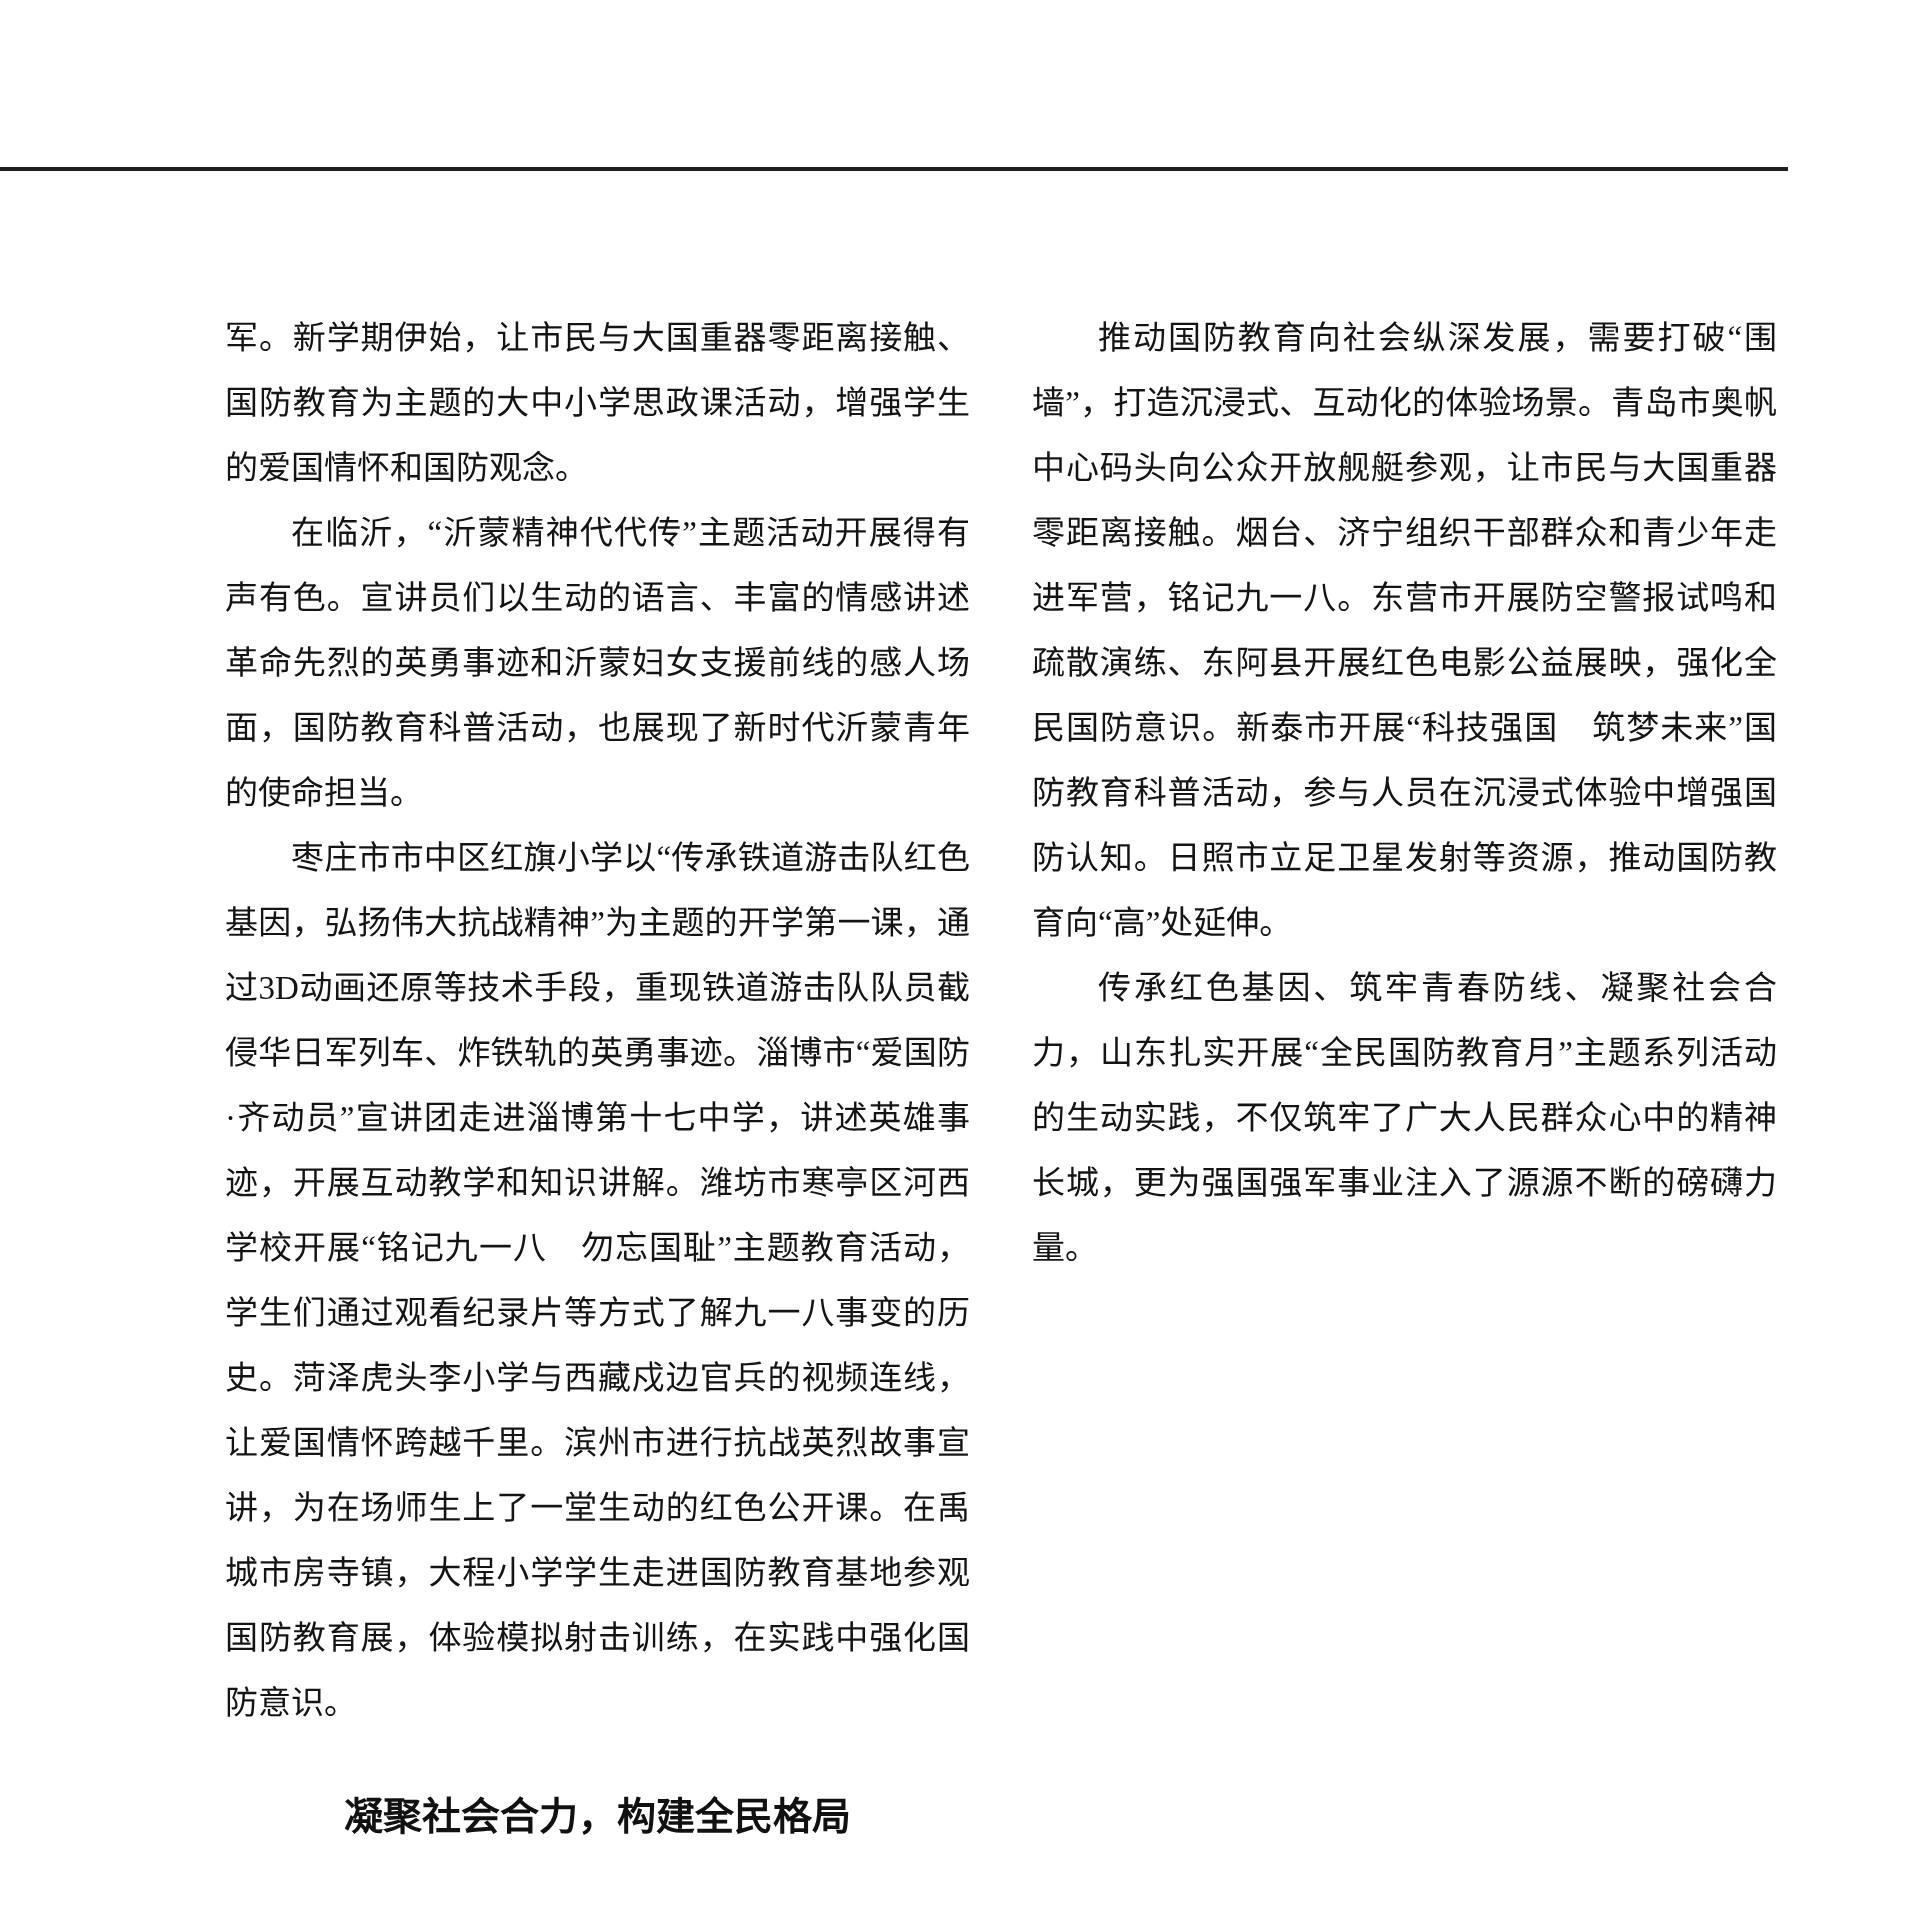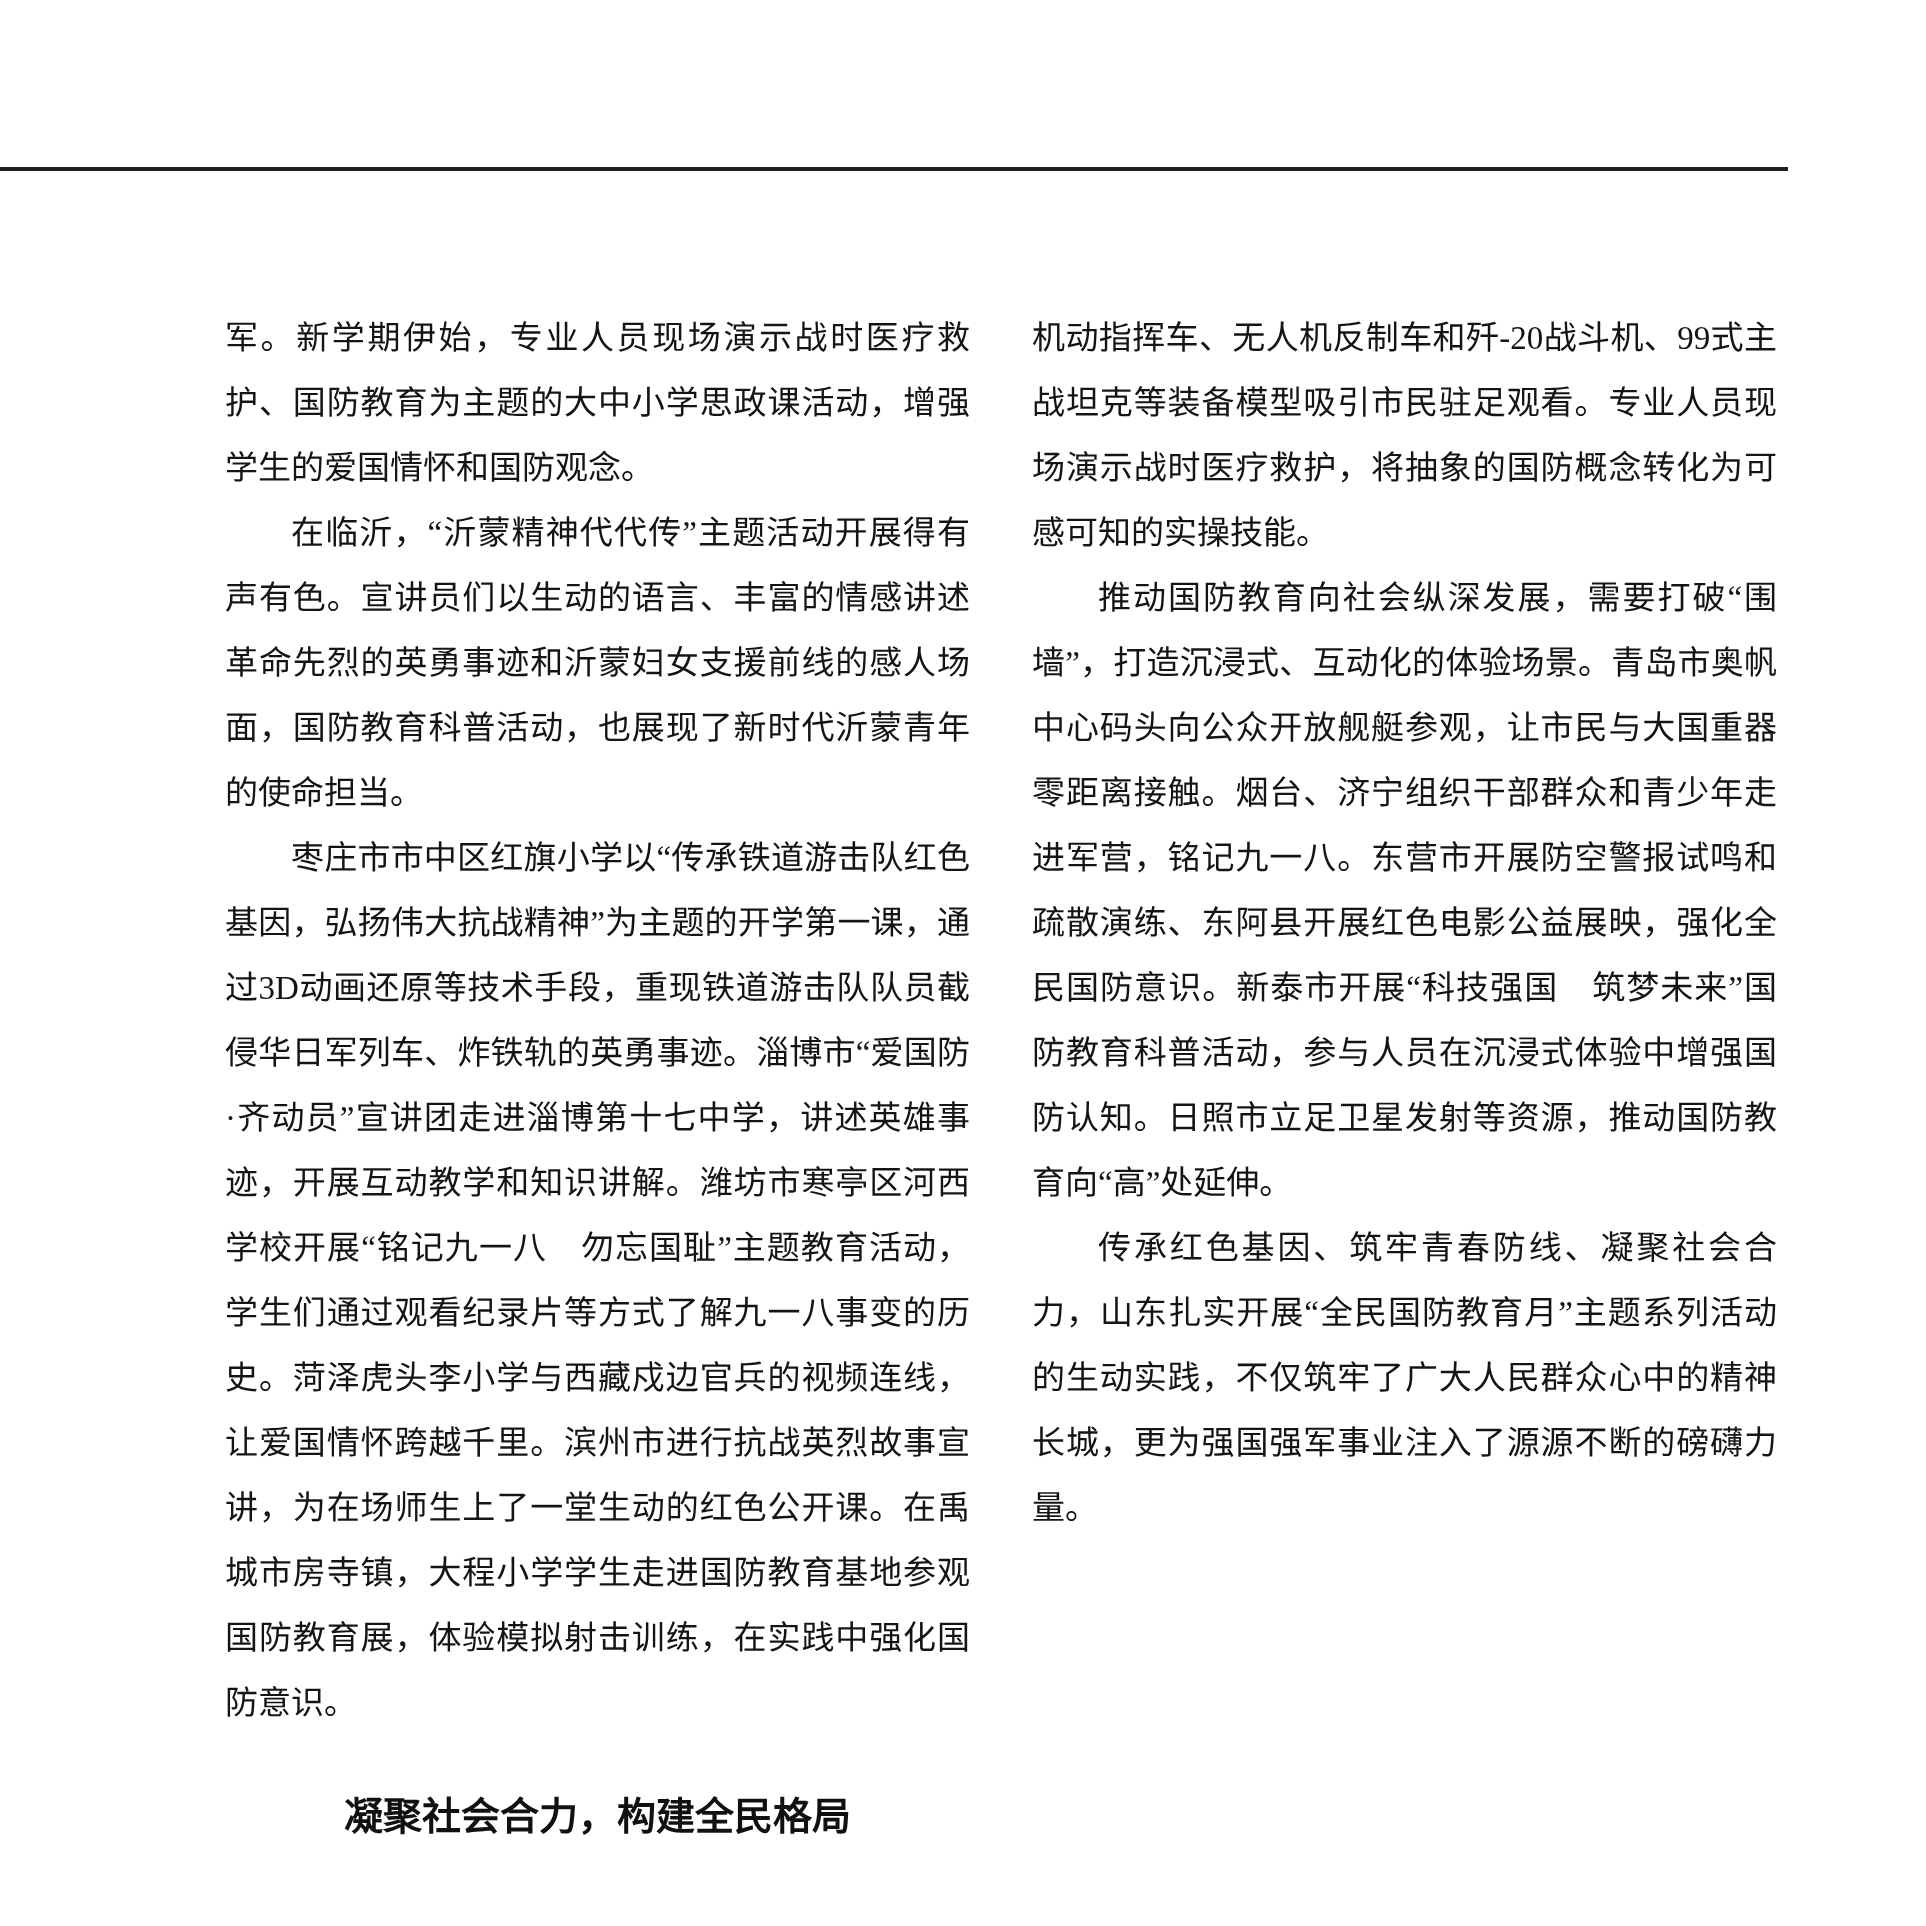--- a/index.html
+++ b/index.html
@@ -16,29 +16,28 @@
        font-family:"Liberation Sans","DejaVu Sans",sans-serif;font-weight:bold;color:#111;}
 </style>
 </head>
 <body>
 
 <div id="page">
 
   <div class="toprule"></div>
 
   <div class="col col-left">
-    <p>军。新学期伊始，专业人员现场演示战时医疗救护、国防教育为主题的大中小学思政课活动，增强学生的爱国情怀和国防观念。</p>
+    <p>军。新学期伊始，让市民与大国重器零距离接触、国防教育为主题的大中小学思政课活动，增强学生的爱国情怀和国防观念。</p>
     <p class="indent">在临沂，“沂蒙精神代代传”主题活动开展得有声有色。宣讲员们以生动的语言、丰富的情感讲述革命先烈的英勇事迹和沂蒙妇女支援前线的感人场面，国防教育科普活动，也展现了新时代沂蒙青年的使命担当。</p>
     <p class="indent">枣庄市市中区红旗小学以“传承铁道游击队红色基因，弘扬伟大抗战精神”为主题的开学第一课，通过3D动画还原等技术手段，重现铁道游击队队员截侵华日军列车、炸铁轨的英勇事迹。淄博市“爱国防·齐动员”宣讲团走进淄博第十七中学，讲述英雄事迹，开展互动教学和知识讲解。潍坊市寒亭区河西学校开展“铭记九一八　勿忘国耻”主题教育活动，学生们通过观看纪录片等方式了解九一八事变的历史。菏泽虎头李小学与西藏戍边官兵的视频连线，让爱国情怀跨越千里。滨州市进行抗战英烈故事宣讲，为在场师生上了一堂生动的红色公开课。在禹城市房寺镇，大程小学学生走进国防教育基地参观国防教育展，体验模拟射击训练，在实践中强化国防意识。</p>
     <h2 class="subhead">凝聚社会合力，构建全民格局</h2>
     <p class="indent">9月19日，山东省暨济南市全民国防教育展示体验活动在英雄广场开幕。现场展示的人防部门</p>
   </div>
 
   <div class="col col-right">
-    <p>机动指挥车、无人机反制车和歼-20战斗机、99式主战坦克等装备模型吸引市民驻足观看。专业人员现场演示战时医疗救护，将抽象的国防概念转化为可感可知的实操技能。</p>
     <p class="indent">推动国防教育向社会纵深发展，需要打破“围墙”，打造沉浸式、互动化的体验场景。青岛市奥帆中心码头向公众开放舰艇参观，让市民与大国重器零距离接触。烟台、济宁组织干部群众和青少年走进军营，铭记九一八。东营市开展防空警报试鸣和疏散演练、东阿县开展红色电影公益展映，强化全民国防意识。新泰市开展“科技强国　筑梦未来”国防教育科普活动，参与人员在沉浸式体验中增强国防认知。日照市立足卫星发射等资源，推动国防教育向“高”处延伸。</p>
     <p class="indent">
       <span>传承红色基因、筑牢青春防线、凝聚社会合力，山东扎实开展“全民国防教育月”主题系列活动的生动实践，不仅筑牢了广大人民群众心中的精神长城，更为强国强军事业注入了源源不断的磅礴力量。</span>
     </p>
   </div>
 
 </div>
 
 
 </body></html>

